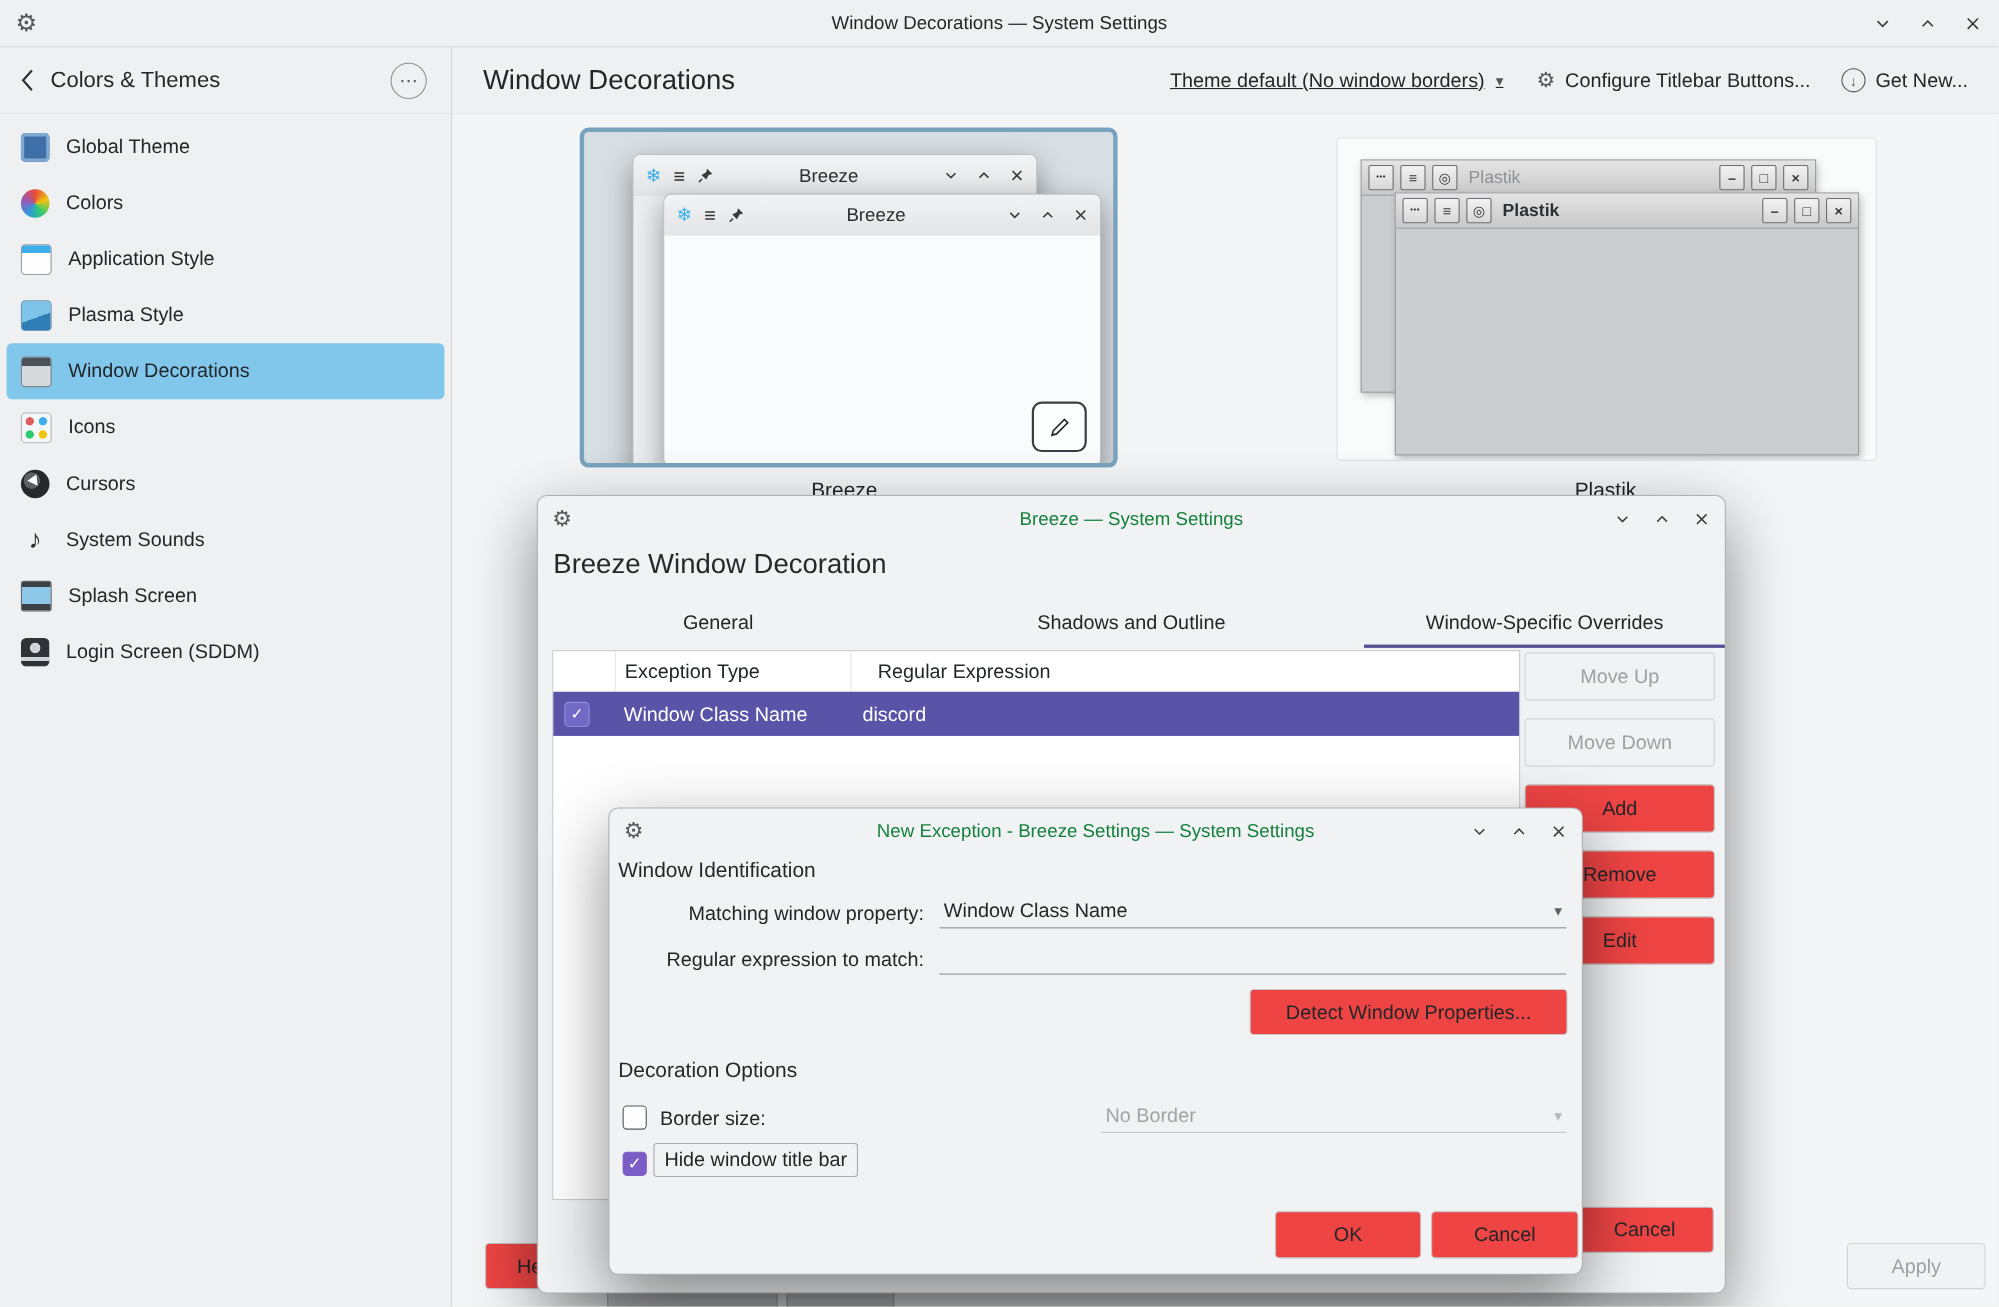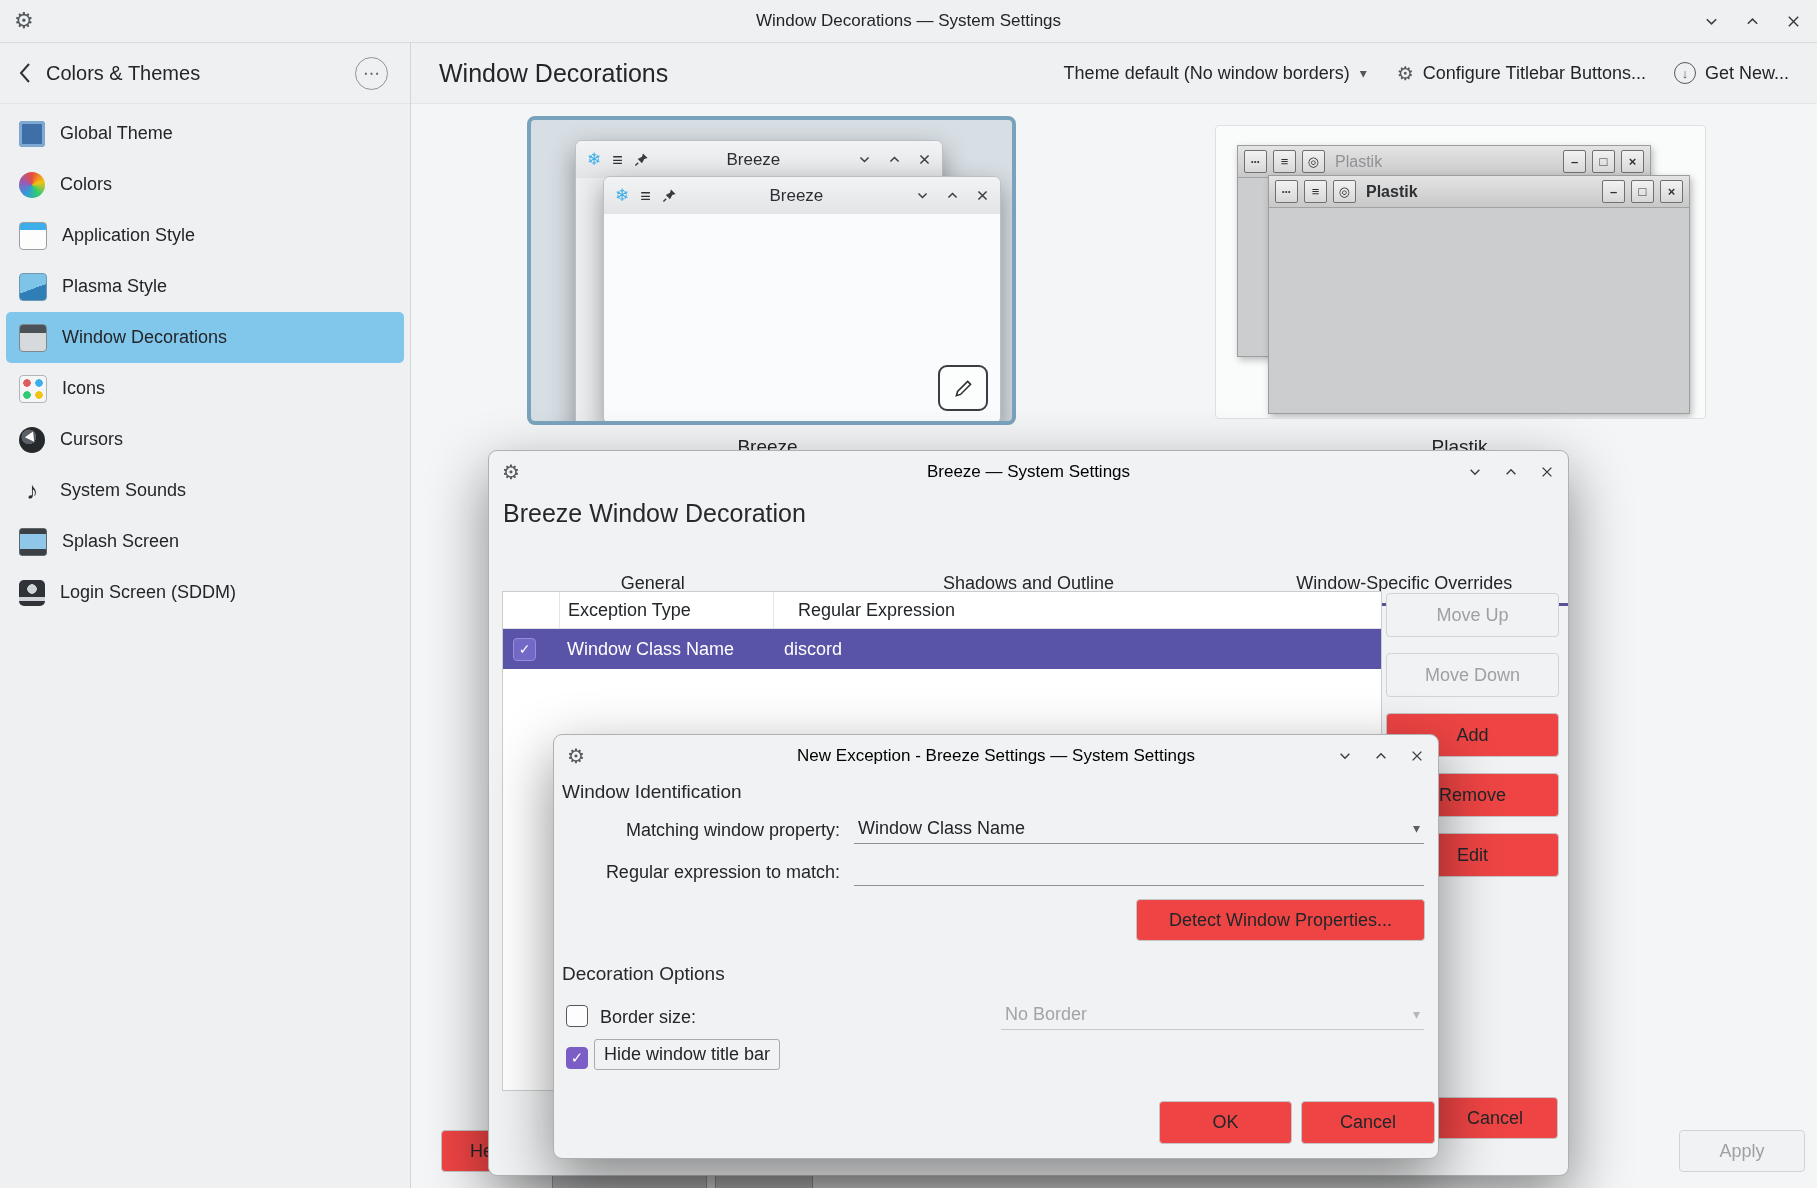--- a/index.html
+++ b/index.html
@@ -15,21 +15,21 @@
 
   
   .header-row{position:absolute;left:0;top:43px;width:100%;height:60px;border-bottom:1px solid #e3e4e6;}
   .header-left{position:absolute;left:0;top:0;width:410px;height:60px;display:flex;align-items:center;}
   .back-ic{margin-left:18px;}
   .back-label{margin-left:14px;font-size:20px;color:#232629;}
   .overflow-circle{position:absolute;right:22px;top:14px;width:31px;height:31px;border:1.5px solid #8f9396;border-radius:50%;display:flex;align-items:center;justify-content:center;font-size:17px;color:#54595d;}
   .header-right{position:absolute;left:411px;right:0;top:0;height:60px;display:flex;align-items:center;}
   .page-title{margin-left:28px;font-size:25px;color:#232629;}
   .hr-spacer{flex:1;}
-  .theme-combo{display:flex;align-items:center;gap:10px;font-size:18px;margin-right:30px;color:#232629;}
+  .theme-combo{display:flex;align-items:center;gap:10px;font-size:18px;margin-right:30px;color:#232629;text-decoration:underline;}
   .combo-arrow{color:#55585b;font-size:14px;}
   .tool-btn{display:flex;align-items:center;gap:9px;font-size:18px;margin-right:28px;color:#232629;}
   .tool-gear{font-size:19px;color:#54595d;}
   .dl-circle{width:20px;height:20px;border:1.5px solid #54595d;border-radius:50%;display:flex;align-items:center;justify-content:center;font-size:13px;color:#54595d;}
 
   .vsep{position:absolute;left:410px;top:42px;bottom:0;width:1px;background:#d3d4d6;}
 
   
   .sidebar{position:absolute;left:0;top:104px;width:410px;bottom:0;background:#eff0f1;padding-top:4px;}
   .side-item{height:51px;margin:0 6px;border-radius:5px;display:flex;align-items:center;gap:15px;padding:0 13px;font-size:18px;color:#232629;}
@@ -90,25 +90,25 @@
   .pbtn-hidden{position:absolute;top:1167px;height:34px;background:#cfd0d2;border:1px solid #a4a5a7;border-radius:4px;z-index:1;}
   .pbtn1{left:552px;width:153px;}
   .pbtn2{left:715px;width:96px;}
 
   
   .dialog{position:absolute;background:#f1f2f3;border:1px solid #aeb0b2;border-radius:9px;box-shadow:0 22px 60px rgba(0,0,0,.45);}
   #dlg-breeze{left:488px;top:450px;width:1079px;height:724px;z-index:10;}
   #dlg-exc{left:553px;top:734px;width:884px;height:423px;z-index:20;}
   .dlg-tb{position:relative;height:42px;}
   .dlg-gear{position:absolute;left:13px;top:9px;font-size:20px;color:#54595d;line-height:24px;}
-  .dlg-title{position:absolute;left:0;right:0;top:0;height:42px;line-height:42px;text-align:center;font-size:17px;color:#000000;}
+  .dlg-title{position:absolute;left:0;right:0;top:0;height:42px;line-height:42px;text-align:center;font-size:17px;color:#15803d;}
   .dlg-ctl{position:absolute;right:14px;top:0;height:42px;display:flex;align-items:center;gap:22px;}
 
   .d1-heading{position:absolute;left:14px;top:48px;font-size:25px;color:#26292c;text-align:right;}
-  .d1-tabs{position:absolute;left:0;right:0;top:113px;height:42px;display:flex;gap:48px;}
+  .d1-tabs{position:absolute;left:0;right:0;top:96px;height:42px;display:flex;gap:48px;}
   .d1-tab{flex:1;display:flex;align-items:center;justify-content:center;font-size:18px;color:#232629;border-bottom:3px solid transparent;}
   .d1-tab.sel{border-bottom-color:#555194;}
   .d1-table{position:absolute;left:13px;top:140px;width:878px;height:498px;background:#ffffff;border:1px solid #cbccce;}
   .d1-thead{display:flex;height:36px;border-bottom:1px solid #dddee0;align-items:center;font-size:18px;color:#232629;}
   .th0{width:56px;height:100%;}
   .th1{width:205px;padding-left:8px;height:100%;display:flex;align-items:center;border-left:1px solid #e4e5e7;}
   .th2{flex:1;padding-left:24px;height:100%;display:flex;align-items:center;border-left:1px solid #e4e5e7;}
   .d1-row{position:absolute;left:0;top:37px;right:0;height:40px;background:#5954a8;display:flex;align-items:center;color:#ffffff;font-size:18px;}
   .rc0{width:56px;display:flex;align-items:center;}
   .row-check{width:21px;height:21px;margin-left:10px;border-radius:4px;background:#7268c6;border:1px solid #958ddb;display:flex;align-items:center;justify-content:center;color:#fff;font-size:14px;}

